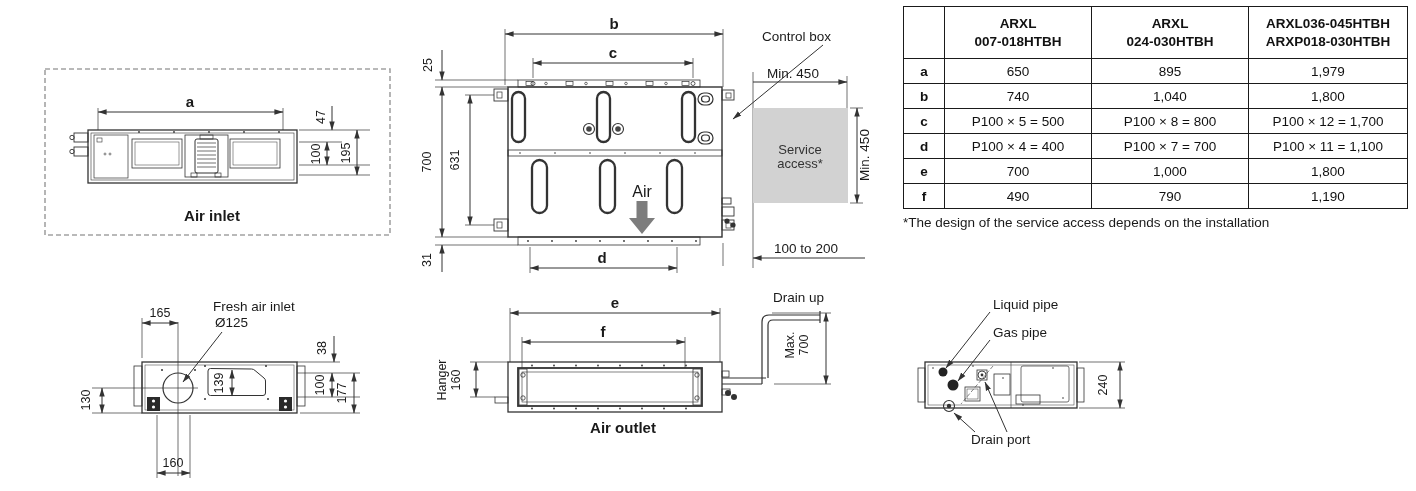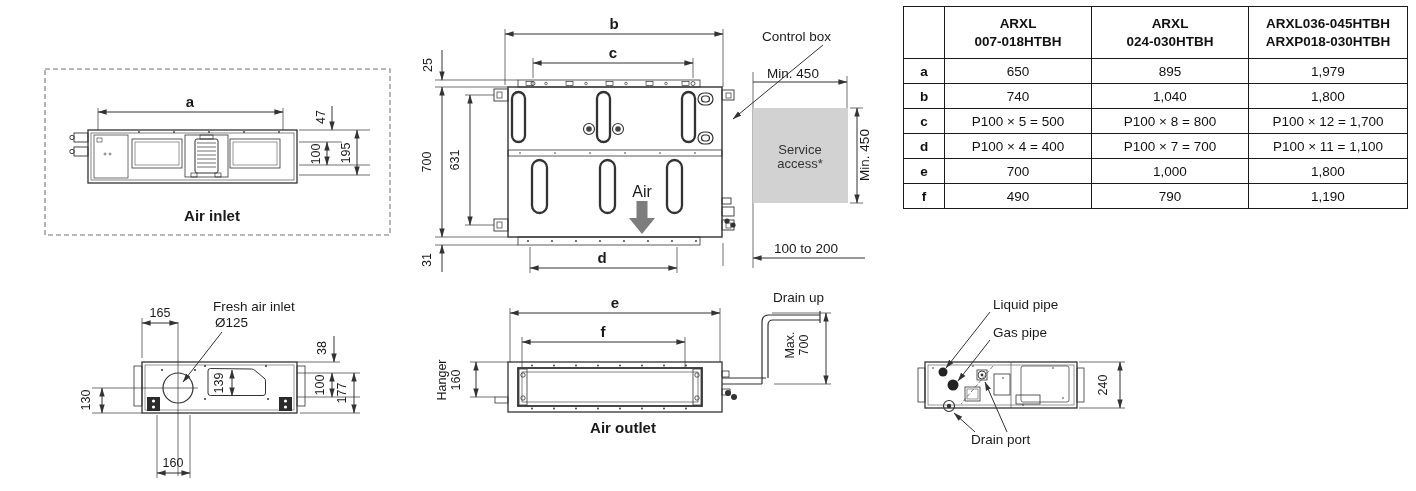--- a/index.html
+++ b/index.html
@@ -269,21 +269,21 @@
         <td>1,800</td>
       </tr>
       <tr>
         <td class="rl">f</td>
         <td>490</td>
         <td>790</td>
         <td>1,190</td>
       </tr>
     </tbody>
       </table>
-    <div class="footnote"><br></div>
+    <div class="footnote"><span>*The design of the service access depends on the installation</span><br></div>
   </div>
 
   <svg style="left:78px;top:290px" width="300" height="200">
     <g>
       <rect class="draw" x="64" y="72" width="155" height="51" stroke-width="1.3" fill="#fff"></rect>
       <rect class="draw" x="67" y="75" width="149" height="45" stroke-width="0.5"></rect>
       <rect class="draw" x="56" y="76" width="8" height="40" stroke-width="0.8"></rect>
       <rect class="draw" x="219" y="76" width="8" height="40" stroke-width="0.8"></rect>
       <g>
         <rect x="69" y="107" width="13" height="14" fill="#2a2a2a"></rect>

